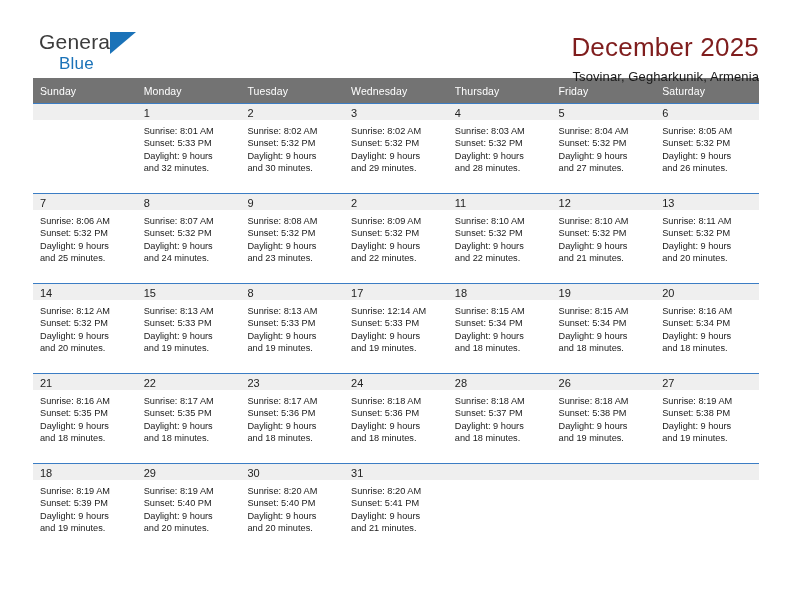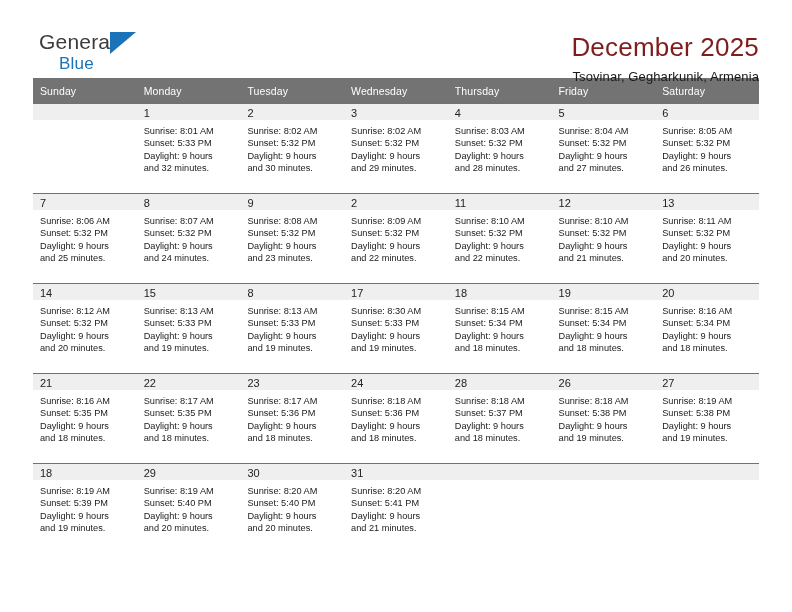--- a/index.html
+++ b/index.html
@@ -352,21 +352,21 @@
                 <div>Sunset: 5:33 PM</div>
                 <div>Daylight: 9 hours</div>
                 <div>and 19 minutes.</div>
               </div>
             </div>
           </td>
           <td>
             <div class="cell">
               <div class="daynum">17</div>
               <div class="details">
-                <div>Sunrise: 8:30 AM</div>
+                <div>Sunrise: 12:14 AM</div>
                 <div>Sunset: 5:33 PM</div>
                 <div>Daylight: 9 hours</div>
                 <div>and 19 minutes.</div>
               </div>
             </div>
           </td>
           <td>
             <div class="cell">
               <div class="daynum">18</div>
               <div class="details">

